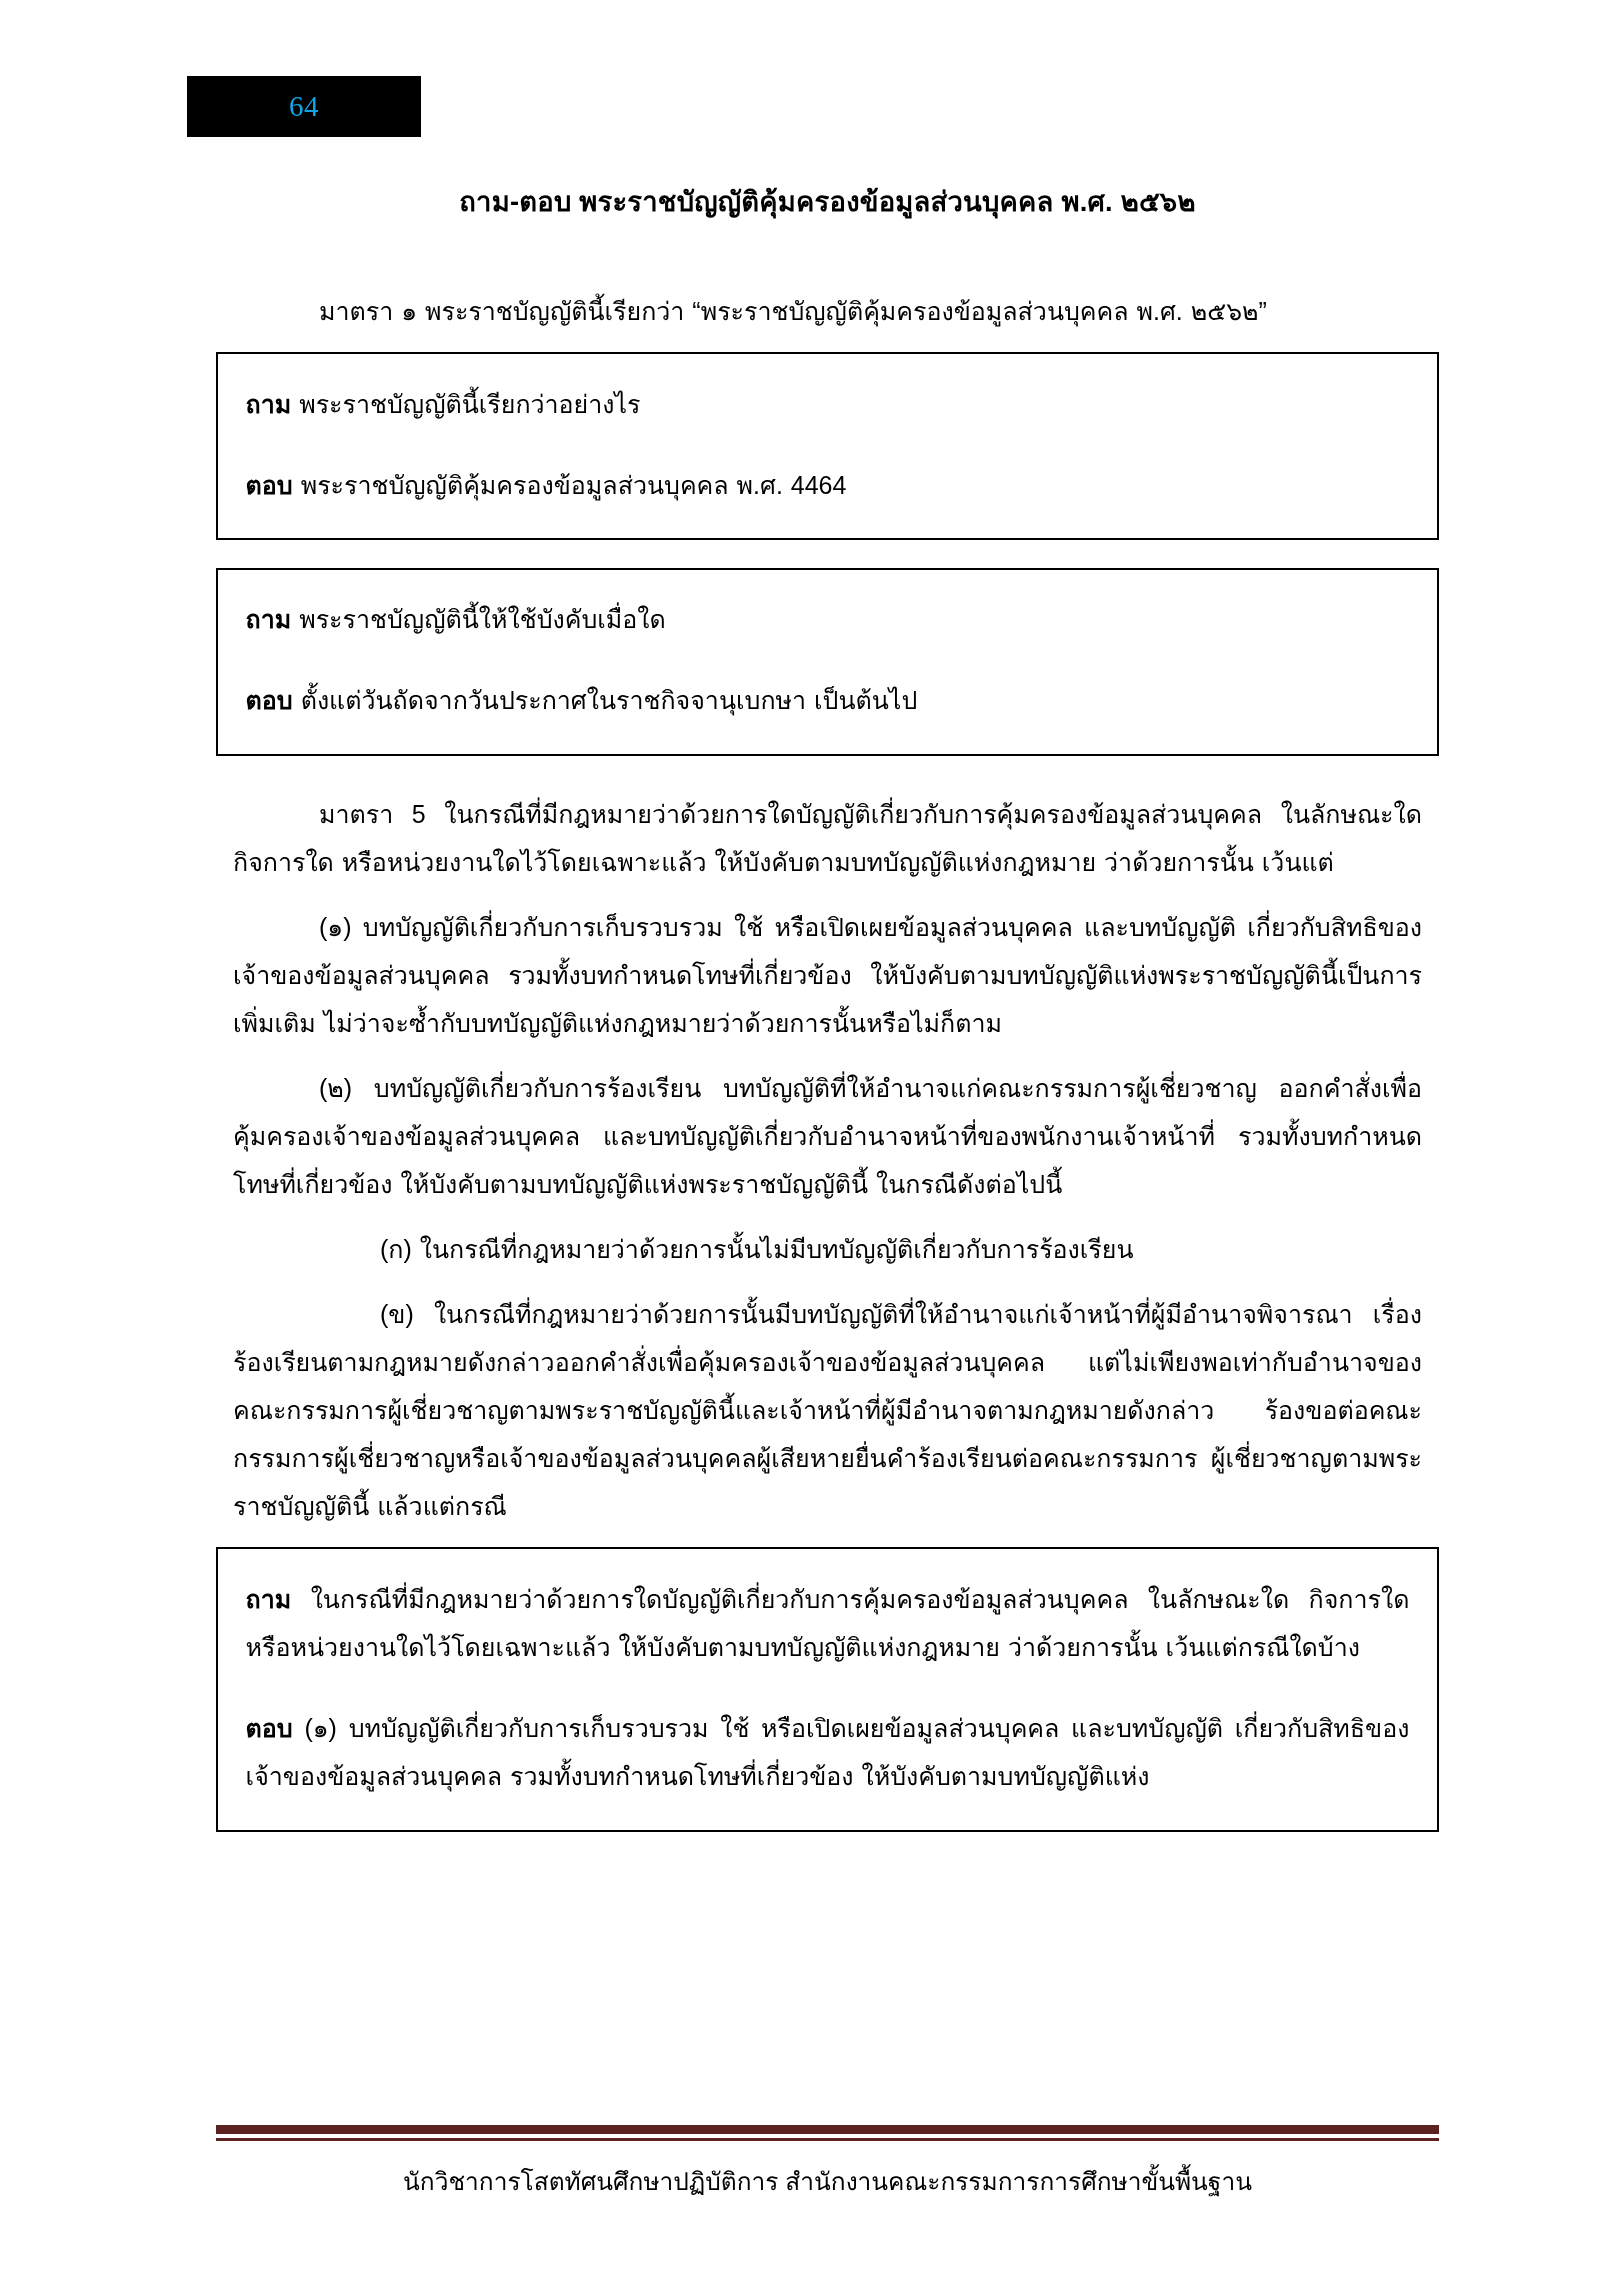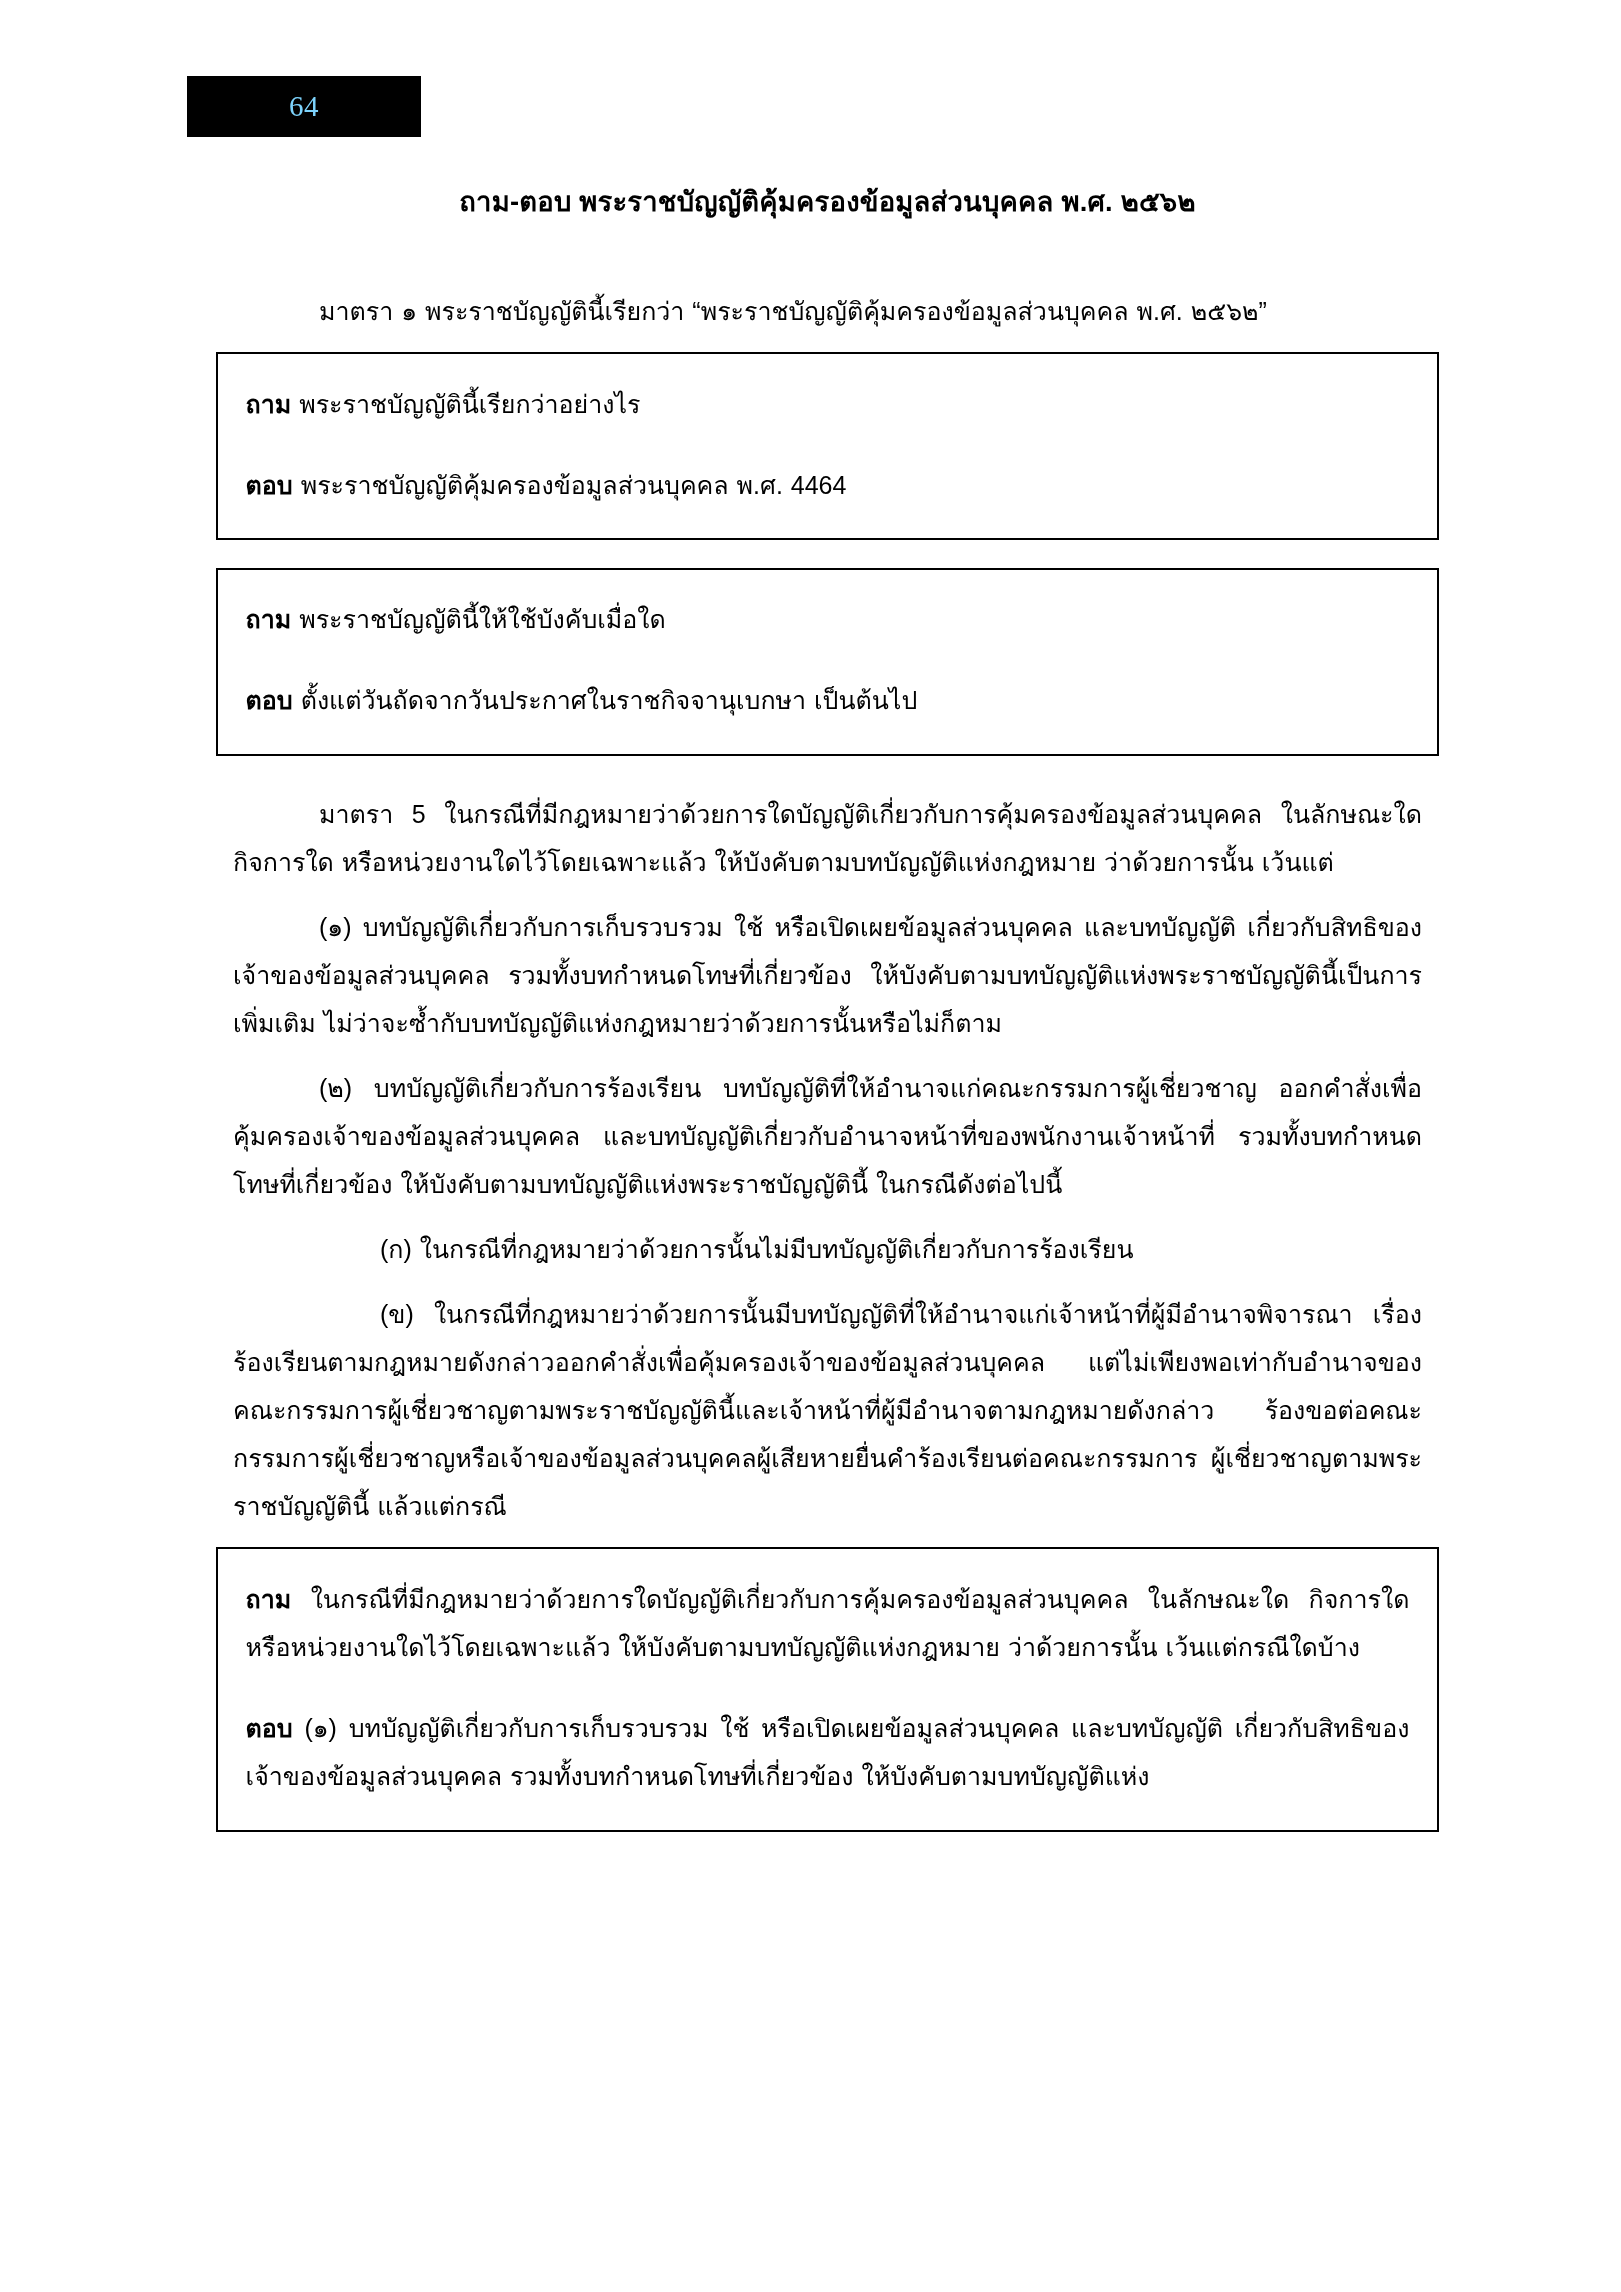--- a/index.html
+++ b/index.html
@@ -33,21 +33,21 @@
     background: #000000;
   }
   #page-number-chip .num {
     position: absolute;
     left: 0;
     top: 0;
     width: 234px;
     height: 61px;
     line-height: 61px;
     text-align: center;
-    color: #7dd3fc;
+    color: #0ea5e9;
     font-family: "Liberation Serif", "DejaVu Serif", serif;
     font-size: 29px;
     letter-spacing: 0.5px;
   }
 
   
   #content {
     position: absolute;
     left: 216px;
     top: 181px;
@@ -193,15 +193,21 @@
         <span>ในกรณีที่มีกฎหมายว่าด้วยการใดบัญญัติเกี่ยวกับการคุ้มครองข้อมูลส่วนบุคคล ในลักษณะใด กิจการใด หรือหน่วยงานใดไว้โดยเฉพาะแล้ว ให้บังคับตามบทบัญญัติแห่งกฎหมาย ว่าด้วยการนั้น เว้นแต่กรณีใดบ้าง</span>
       </p>
       <p class="qa-line">
         <span class="qa-label">ตอบ</span>
         <span>(๑) บทบัญญัติเกี่ยวกับการเก็บรวบรวม ใช้ หรือเปิดเผยข้อมูลส่วนบุคคล และบทบัญญัติ เกี่ยวกับสิทธิของเจ้าของข้อมูลส่วนบุคคล รวมทั้งบทกำหนดโทษที่เกี่ยวข้อง ให้บังคับตามบทบัญญัติแห่ง</span>
       </p>
     </div>
 
   </div>
 
+  <div id="footer">
+    <div class="footer-rule-thick"></div>
+    <div class="footer-rule-gap"></div>
+    <div class="footer-rule-thin"></div>
+    <div class="footer-text">นักวิชาการโสตทัศนศึกษาปฏิบัติการ สำนักงานคณะกรรมการการศึกษาขั้นพื้นฐาน</div>
+  </div>
 
 </div>
 
 
 </body></html>

